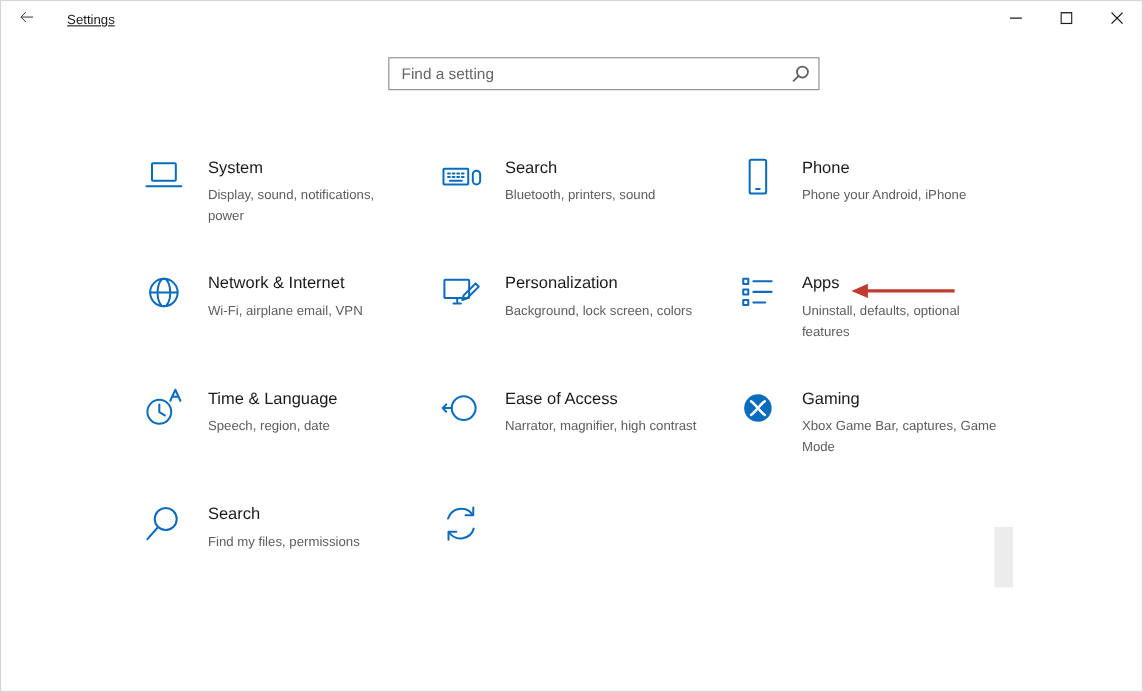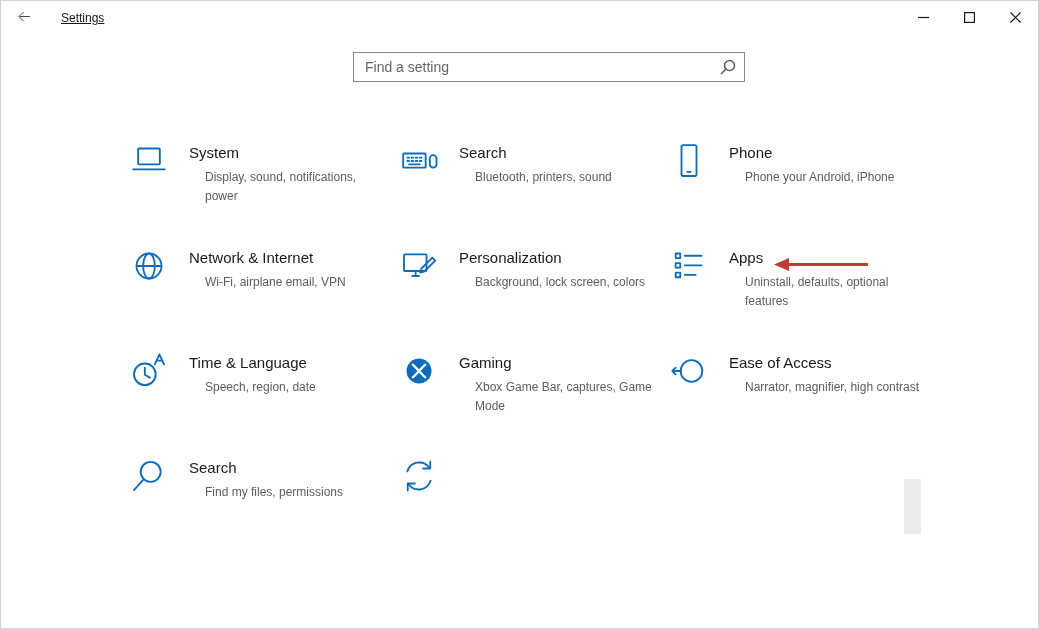--- a/index.html
+++ b/index.html
@@ -37,21 +37,21 @@
     position:absolute; left:128px; top:140px;
     display:grid; grid-template-columns:270px 270px 270px;
     grid-auto-rows:105px; width:810px;
   }
   .tile { display:flex; align-items:flex-start; cursor:pointer; }
   .tile .icon { width:42px; height:42px; flex:0 0 42px; margin-right:18px; color:var(--accent); }
   .tile .icon svg { width:40px; height:40px; stroke:currentColor; stroke-width:2.2; fill:none;
                     stroke-linecap:round; stroke-linejoin:round; }
   .txt { display:flex; flex-direction:column; }
   .t { font-size:15px; color:#1a1a1a; margin-top:3px; }
-  .d { font-size:12px; color:#5d5d5d; margin-top:7px; line-height:1.55; max-width:178px;margin-left:16px; }
+  .d { font-size:12px; color:#5d5d5d; margin-top:7px; line-height:1.55; max-width:178px; }
 
   
   .apps-arrow { position:absolute; left:773px; top:256px; width:94px; height:15px; pointer-events:none; }
 
   
   .scroll-thumb { position:absolute; left:903px; top:478px; width:17px; height:55px; background:#ececec; }
 </style>
 </head>
 <body>
 
@@ -190,40 +190,40 @@
     </span>
     <span class="txt">
       <span class="t">Time &amp; Language</span>
       <span class="d">Speech, region, date</span>
     </span>
   </div>
 
   <div class="tile">
     <span class="icon">
       <svg viewBox="0 0 48 48">
+          <circle cx="27" cy="24" r="13"></circle>
+          <path d="M14 24 h-10 M8 20 l-4 4 4 4"></path>
+        </svg>
+    </span>
+    <span class="txt">
+      <span class="t">Ease of Access</span>
+      <span class="d">Narrator, magnifier, high contrast</span>
+    </span>
+  </div>
+
+  <div class="tile">
+    <span class="icon">
+      <svg viewBox="0 0 48 48">
           <circle cx="24" cy="24" r="15" fill="currentColor" stroke="none"></circle>
           <path d="M16.5 16.5 c5 3.5 10 11.5 15 15 M31.5 16.5 c-5 3.5-10 11.5-15 15" stroke="#ffffff" stroke-width="2.6"></path>
         </svg>
     </span>
     <span class="txt">
       <span class="t">Gaming</span>
       <span class="d">Xbox Game Bar, captures, Game Mode</span>
-    </span>
-  </div>
-
-  <div class="tile">
-    <span class="icon">
-      <svg viewBox="0 0 48 48">
-          <circle cx="27" cy="24" r="13"></circle>
-          <path d="M14 24 h-10 M8 20 l-4 4 4 4"></path>
-        </svg>
-    </span>
-    <span class="txt">
-      <span class="t">Ease of Access</span>
-      <span class="d">Narrator, magnifier, high contrast</span>
     </span>
   </div>
 
   <div class="tile">
     <span class="icon">
       <svg viewBox="0 0 48 48">
           <circle cx="26" cy="19" r="12"></circle>
           <path d="M17.5 28 L6 41"></path>
         </svg>
     </span>

